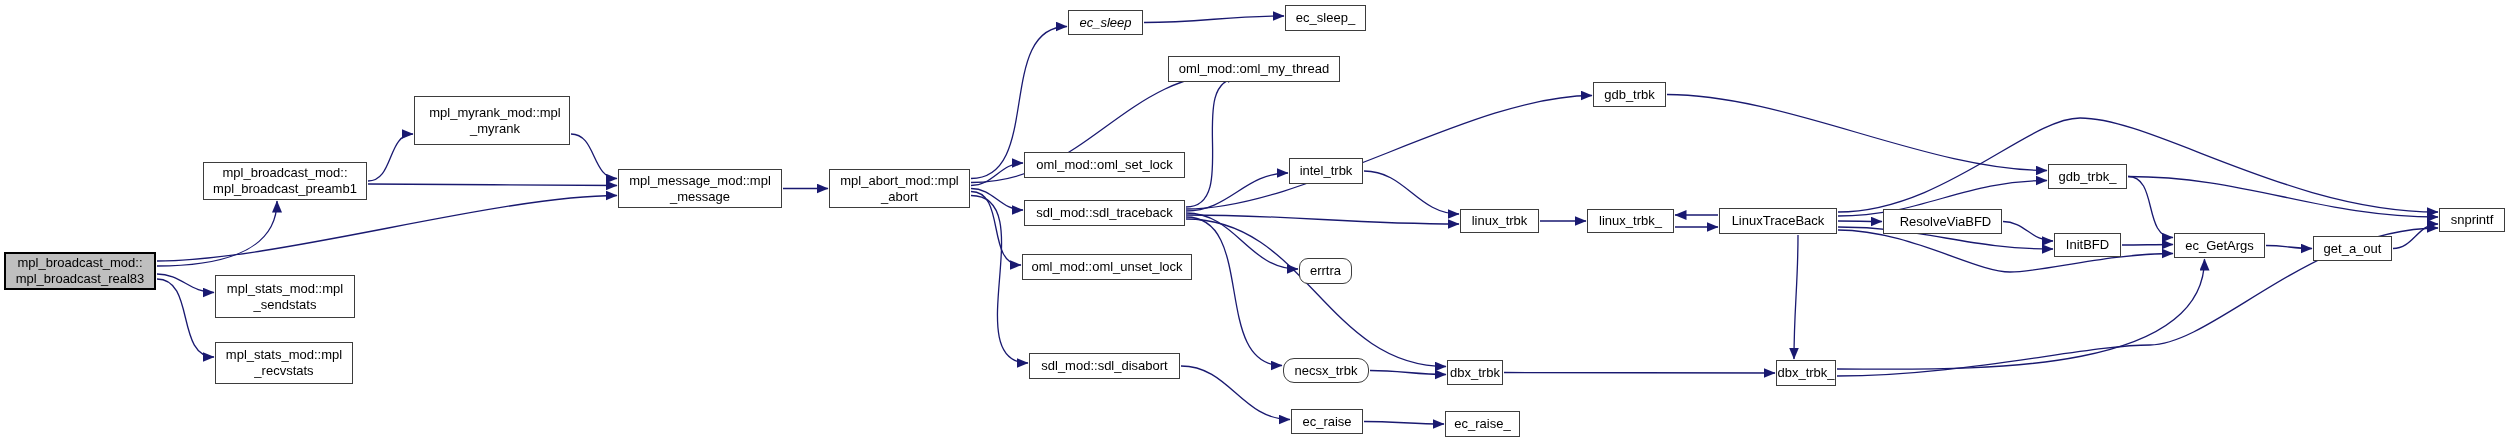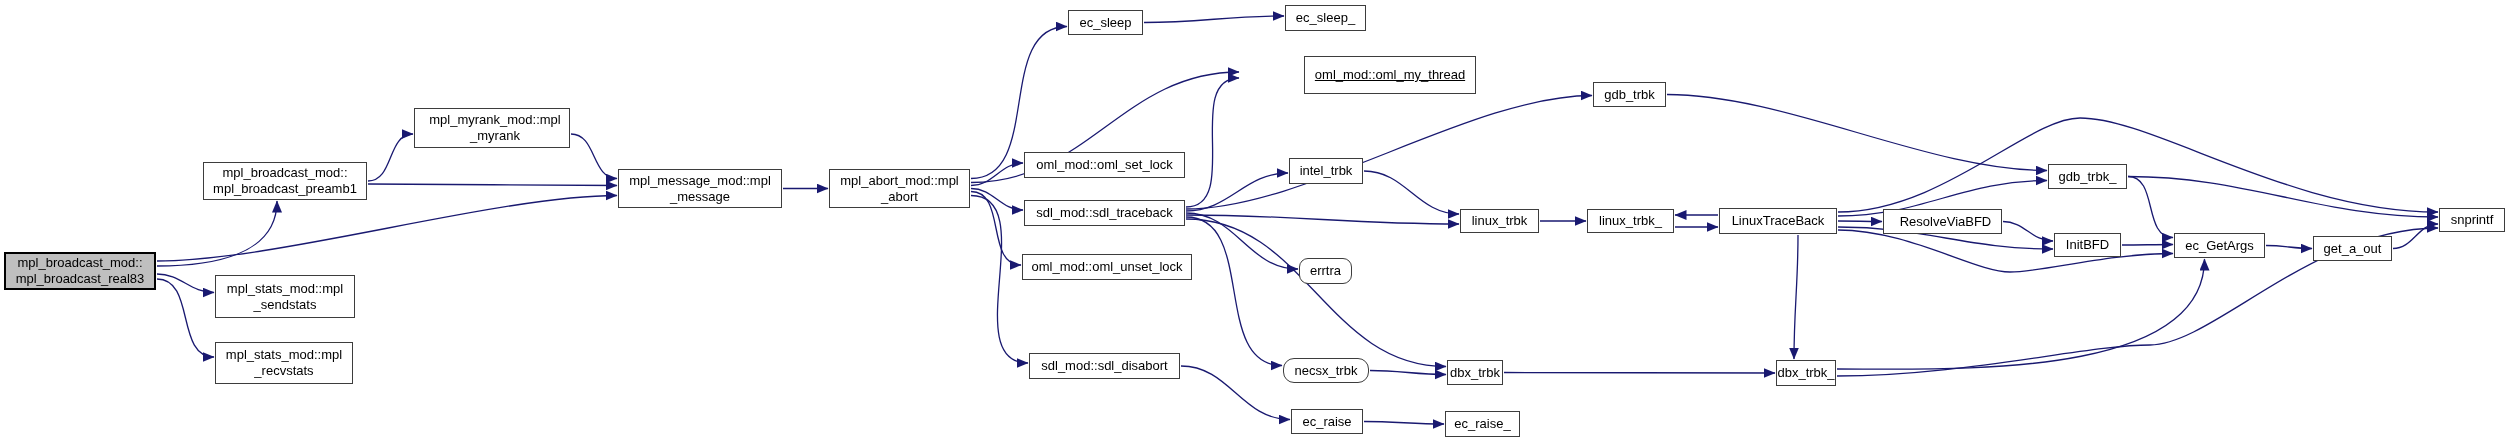--- a/index.html
+++ b/index.html
@@ -78,33 +78,33 @@
         <path d="M 2393 248.5 C 2413.4948774087575 248.5 2417.5051225912425 224 2438 224" class="edge" marker-end="url(#arrowhead)"></path>
         <path d="M 1837 369 C 1957 369 2204.5 379 2204.5 259" class="edge" marker-end="url(#arrowhead)"></path>
         <path d="M 1837 376 C 1962.812558991541 376 2087.0937205042296 345 2150 345 C 2212.1716977410138 345 2313.656604517972 228 2438 228" class="edge" marker-end="url(#arrowhead)"></path>
       </g>
   </svg>
   <div id="nodes">
       <div class="node highlighted" style="left: 4px; top: 252px; width: 152px; height: 38px;">mpl_broadcast_mod::
 mpl_broadcast_real83</div>
       <div class="node" style="left: 203px; top: 162px; width: 164px; height: 38px;">mpl_broadcast_mod::
 mpl_broadcast_preamb1</div>
-      <div class="node" style="left: 414px; top: 108px; width: 156px; height: 40px; padding-left: 6px;">mpl_myrank_mod::mpl
+      <div class="node" style="left: 414px; top: 96px; width: 156px; height: 49px; padding-left: 6px;">mpl_myrank_mod::mpl
 _myrank</div>
       <div class="node" style="left: 215px; top: 275px; width: 140px; height: 43px;">mpl_stats_mod::mpl
 _sendstats</div>
       <div class="node" style="left: 215px; top: 342px; width: 138px; height: 42px;">mpl_stats_mod::mpl
 _recvstats</div>
       <div class="node" style="left: 618px; top: 169px; width: 164px; height: 39px;">mpl_message_mod::mpl
 _message</div>
       <div class="node" style="left: 829px; top: 169px; width: 141px; height: 39px;">mpl_abort_mod::mpl
 _abort</div>
-      <div class="node" style="left: 1068px; top: 10px; width: 75px; height: 25px;">ec_sleep</div>
+      <div class="node" style="left: 1068px; top: 10px; width: 75px; height: 25px; font-style: italic;">ec_sleep</div>
       <div class="node" style="left: 1285px; top: 5px; width: 81px; height: 26px;">ec_sleep_</div>
-      <div class="node" style="left: 1304px; top: 56px; width: 172px; height: 38px; text-decoration: underline;">oml_mod::oml_my_thread</div>
+      <div class="node" style="left: 1168px; top: 56px; width: 172px; height: 26px;">oml_mod::oml_my_thread</div>
       <div class="node" style="left: 1024px; top: 152px; width: 161px; height: 26px; text-align: center;">oml_mod::oml_set_lock</div>
       <div class="node" style="left: 1024px; top: 200px; width: 161px; height: 26px;">sdl_mod::sdl_traceback</div>
       <div class="node" style="left: 1022px; top: 254px; width: 170px; height: 26px;">oml_mod::oml_unset_lock</div>
       <div class="node" style="left: 1029px; top: 353px; width: 151px; height: 26px;">sdl_mod::sdl_disabort</div>
       <div class="node" style="left: 1289px; top: 158px; width: 74px; height: 26px;">intel_trbk</div>
       <div class="node" style="left: 1299px; top: 258px; width: 53px; height: 26px; border-radius: 9px;">errtra</div>
       <div class="node" style="left: 1283px; top: 358px; width: 86px; height: 25px; border-radius: 11px;">necsx_trbk</div>
       <div class="node" style="left: 1291px; top: 409px; width: 72px; height: 25px;">ec_raise</div>
       <div class="node" style="left: 1445px; top: 411px; width: 75px; height: 26px;">ec_raise_</div>
       <div class="node" style="left: 1447px; top: 360px; width: 56px; height: 25px;">dbx_trbk</div>

